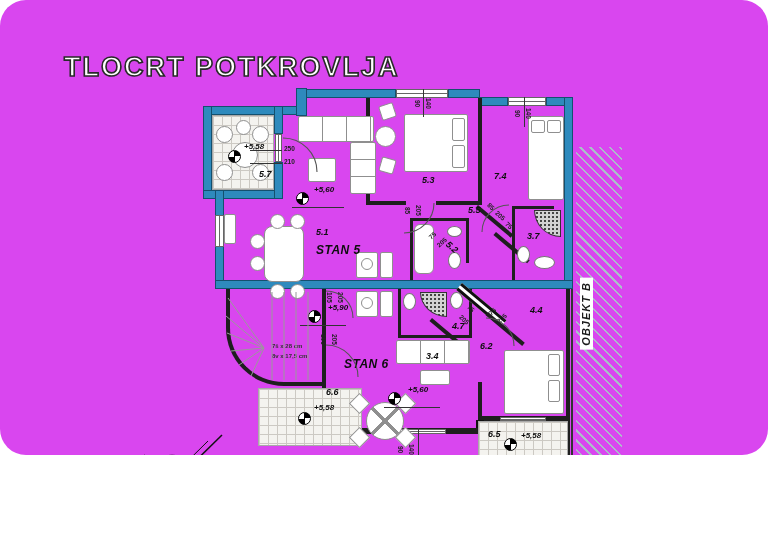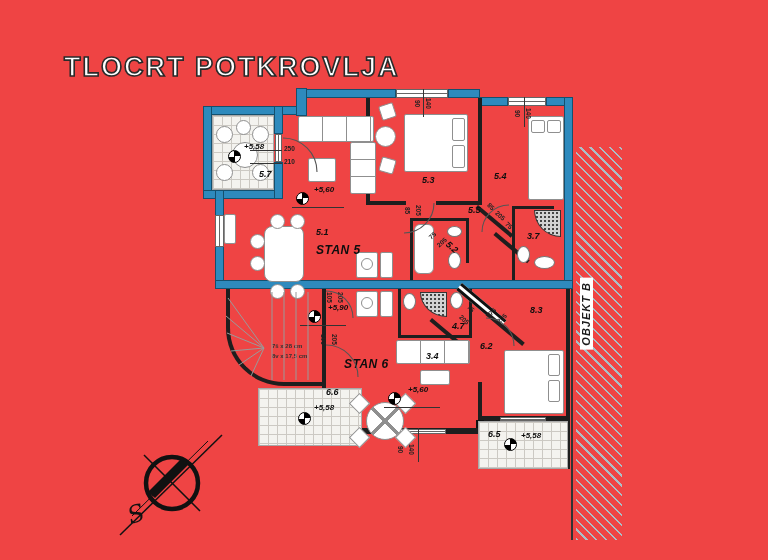--- a/index.html
+++ b/index.html
@@ -1,17 +1,17 @@
 <!DOCTYPE html>
 <html><head>
 <meta charset="utf-8">
 <style>
   html,body{margin:0;padding:0;background:#fff;}
-  #canvas{position:relative;width:768px;height:560px;background:#ef4444;overflow:hidden;
-          font-family:"Liberation Sans",sans-serif;}
+  #canvas{position:relative;width:768px;height:455px;background:#d946ef;overflow:hidden;
+          font-family:"Liberation Sans",sans-serif;border-radius:26px;}
   .abs{position:absolute;box-sizing:border-box;}
   
   .wb{background:#2e8abd;border:1px solid #14506e;}
   .wk{background:#1e1e1e;}
   .pk{background:#111;}
   .win{background:#fff;border:1px solid #666;background-image:linear-gradient(#666,#666);
        background-size:100% 1px;background-position:center;background-repeat:no-repeat;}
   .winv{background:#fff;border:1px solid #666;background-image:linear-gradient(90deg,#666,#666);
        background-size:1px 100%;background-position:center;background-repeat:no-repeat;}
   
@@ -178,28 +178,28 @@
   <div class="abs dia" style="left:398px;top:430px;width:15px;height:15px;"></div>
 
   <div class="abs f" style="left:504px;top:350px;width:60px;height:64px;"></div>
   <div class="abs f" style="left:548px;top:354px;width:12px;height:22px;"></div>
   <div class="abs f" style="left:548px;top:380px;width:12px;height:22px;"></div>
 
   <div class="abs lb" style="left:316px;top:228px;">5.1</div>
   <div class="abs lb big" style="left:316px;top:244px;">STAN 5</div>
   <div class="abs lb ro42" style="left:450px;top:240px;">5.2</div>
   <div class="abs lb" style="left:422px;top:176px;">5.3</div>
-  <div class="abs lb" style="left:494px;top:172px;">5.4</div>
+  <div class="abs lb" style="left:494px;top:172px;">7.4</div>
   <div class="abs lb" style="left:468px;top:206px;">5.5</div>
   <div class="abs lb" style="left:527px;top:232px;">3.7</div>
   <div class="abs lb" style="left:230px;top:170px;margin-left:29px;">5.7</div>
   <div class="abs lb" style="left:426px;top:352px;">3.4</div>
   <div class="abs lb" style="left:480px;top:342px;">6.2</div>
   <div class="abs lb" style="left:452px;top:322px;">4.7</div>
-  <div class="abs lb" style="left:530px;top:306px;">8.3</div>
+  <div class="abs lb" style="left:530px;top:306px;">4.4</div>
   <div class="abs lb" style="left:488px;top:430px;">6.5</div>
   <div class="abs lb" style="left:326px;top:388px;">6.6</div>
   <div class="abs lb big" style="left:344px;top:358px;">STAN 6</div>
 
   <div class="abs mk" style="left:228px;top:150px;"></div>
   <div class="abs lv" style="left:244px;top:143px;">+5,58</div>
   <div class="abs mk" style="left:296px;top:192px;"></div>
   <div class="abs lv" style="left:314px;top:186px;">+5,60</div>
   <div class="abs ln" style="left:292px;top:207px;width:52px;"></div>
   <div class="abs mk" style="left:308px;top:310px;"></div>

